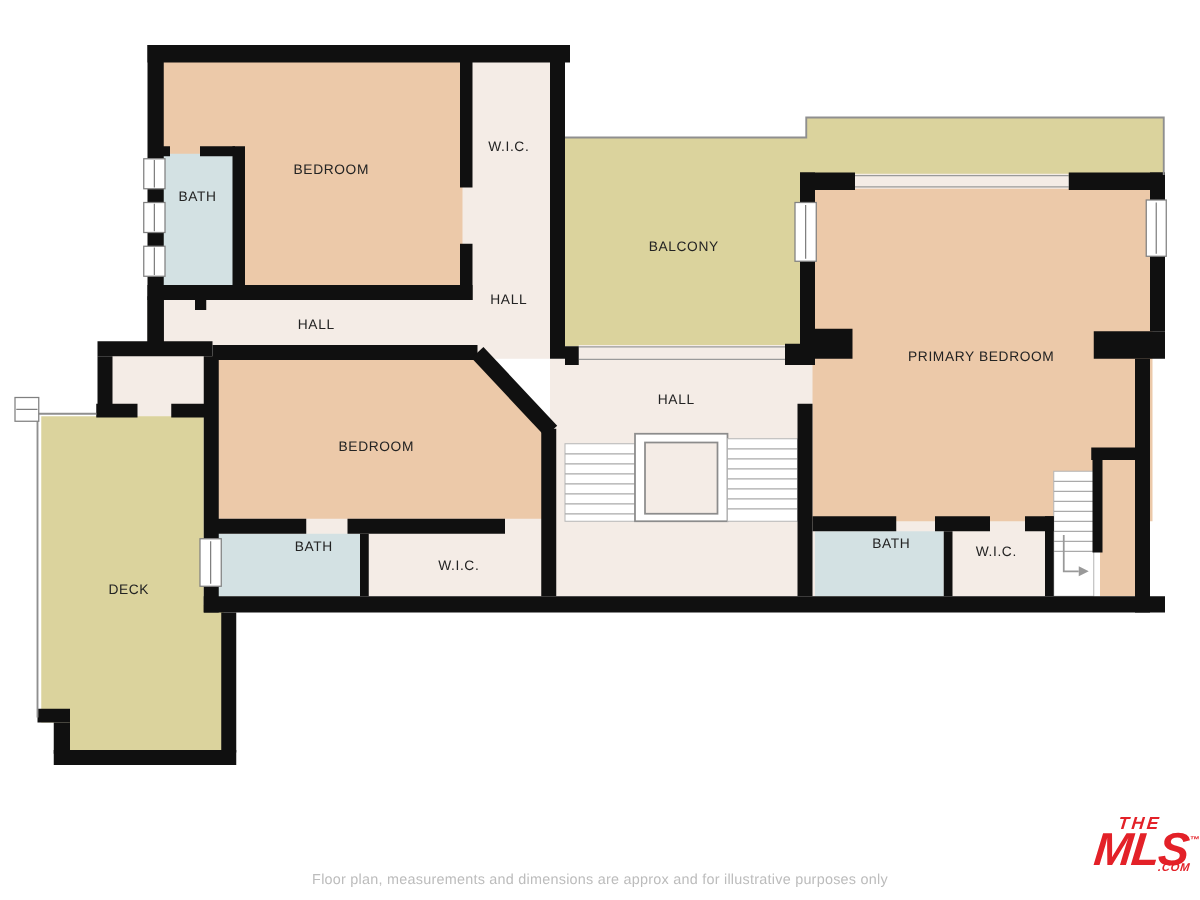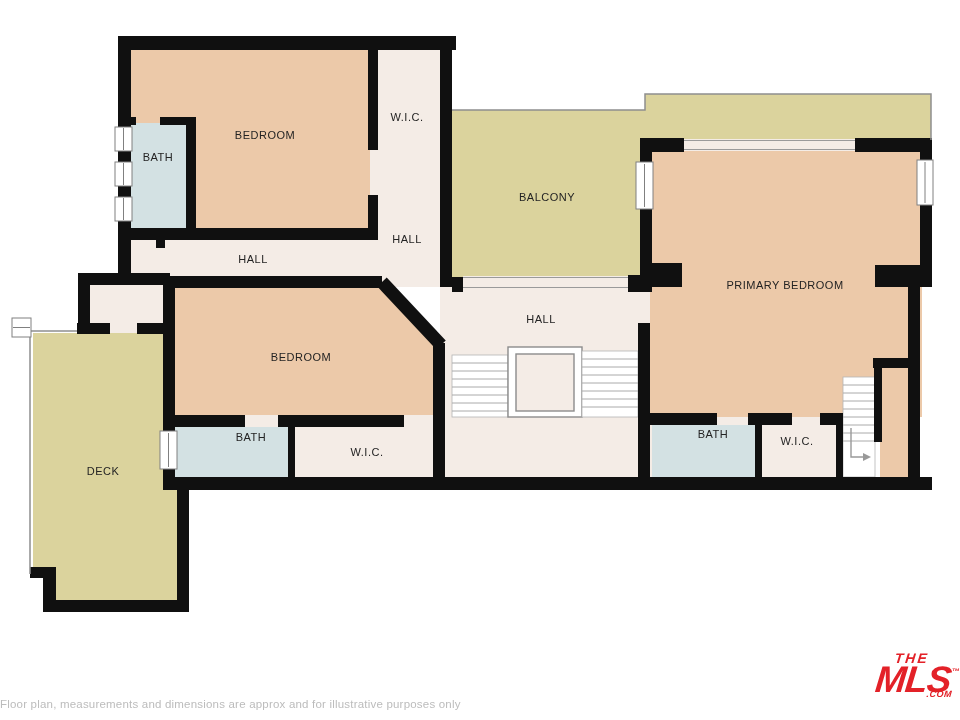--- a/index.html
+++ b/index.html
@@ -20,21 +20,21 @@
   .stair{fill:var(--c-stair);stroke:#b5b5b5;stroke-width:.8;}
   .stairbox{fill:var(--c-stair);stroke:#8c8c8c;stroke-width:1.4;}
   .stairvoid{fill:var(--c-hall);stroke:#8c8c8c;stroke-width:1.4;}
   .tread{stroke:#aaaaaa;stroke-width:1;fill:none;}
   .thin{stroke:var(--c-line);stroke-width:1.5;fill:none;}
   .win{fill:#ffffff;stroke:#808080;stroke-width:1;}
   .winline{stroke:#808080;stroke-width:1;fill:none;}
   .slider{fill:var(--c-hall);}
   .sliderline{stroke:#9a9a9a;stroke-width:1;fill:none;}
   .arrow{stroke:#999;stroke-width:1.4;fill:none;}
-  .footer{position:absolute;left:0;right:0;top:698px;
+  .footer{position:absolute;left:0;right:0;top:698px;text-align:center;
           font-size:11.5px;letter-spacing:.2px;color:#bcbcbc;}
   .logo{position:absolute;left:876px;top:651px;width:82px;color:var(--c-logo);
         font-style:italic;font-weight:bold;transform:skewX(-6deg);line-height:1;}
   .logo-the{font-size:14px;letter-spacing:2px;margin-left:17px;}
   .logo-mls{font-size:37px;letter-spacing:-1px;line-height:.82;white-space:nowrap;}
   .logo-mls .tm{font-size:8px;vertical-align:18px;letter-spacing:0;}
   .logo-com{font-size:9px;text-align:right;margin-top:-5px;margin-right:4px;letter-spacing:.5px;}
 </style>
 </head>
 <body>

